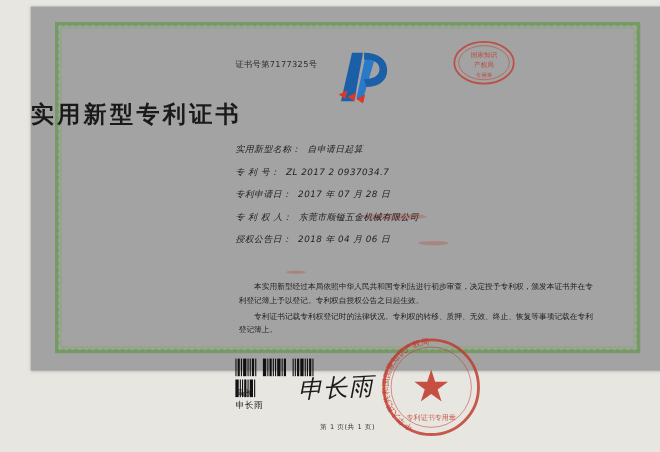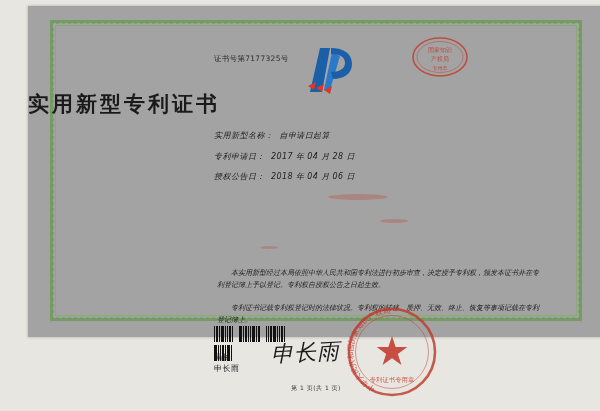--- a/index.html
+++ b/index.html
@@ -133,23 +133,22 @@
     position: absolute;
     left: 189px;
     top: 250px;
     width: 322px;
     font-size: 7px;
     line-height: 11.5px;
     color: #222;
     text-align: justify;
   }
   .body-text p {
-    margin: 12px 0 4px 0;
+    margin: 0 0 4px 0;
     text-indent: 14px;
-    font-style: italic;
   }
 
   
   .barcode {
     position: absolute;
     left: 186px;
     top: 320px;
     width: 78px;
     height: 16px;
   }
@@ -252,23 +251,31 @@
       </svg>
     </div>
 
     <div class="title">实用新型专利证书</div>
 
     <div class="fields">
       <div class="field-row">
         <span class="field-label">实用新型名称：</span>
         <span class="field-value">自申请日起算</span>
       </div>
+      <div class="field-row">
+        <span class="field-label">专 利 号：</span>
+        <span class="field-value">ZL 2017 2 0937034.7</span>
+      </div>
       <div class="field-row gap-top">
         <span class="field-label">专利申请日：</span>
-        <span class="field-value">2017 年 04 月 28 日</span>
+        <span class="field-value">2017 年 07 月 28 日</span>
+      </div>
+      <div class="field-row gap-top">
+        <span class="field-label">专 利 权 人：</span>
+        <span class="field-value">东莞市顺镒五金机械有限公司</span>
       </div>
       <div class="field-row gap-top">
         <span class="field-label">授权公告日：</span>
         <span class="field-value">2018 年 04 月 06 日</span>
       </div>
     </div>
 
     <div class="body-text">
       <p>本实用新型经过本局依照中华人民共和国专利法进行初步审查，决定授予专利权，颁发本证书并在专利登记簿上予以登记。专利权自授权公告之日起生效。</p>
       <p>专利证书记载专利权登记时的法律状况。专利权的转移、质押、无效、终止、恢复等事项记载在专利登记簿上。</p>

